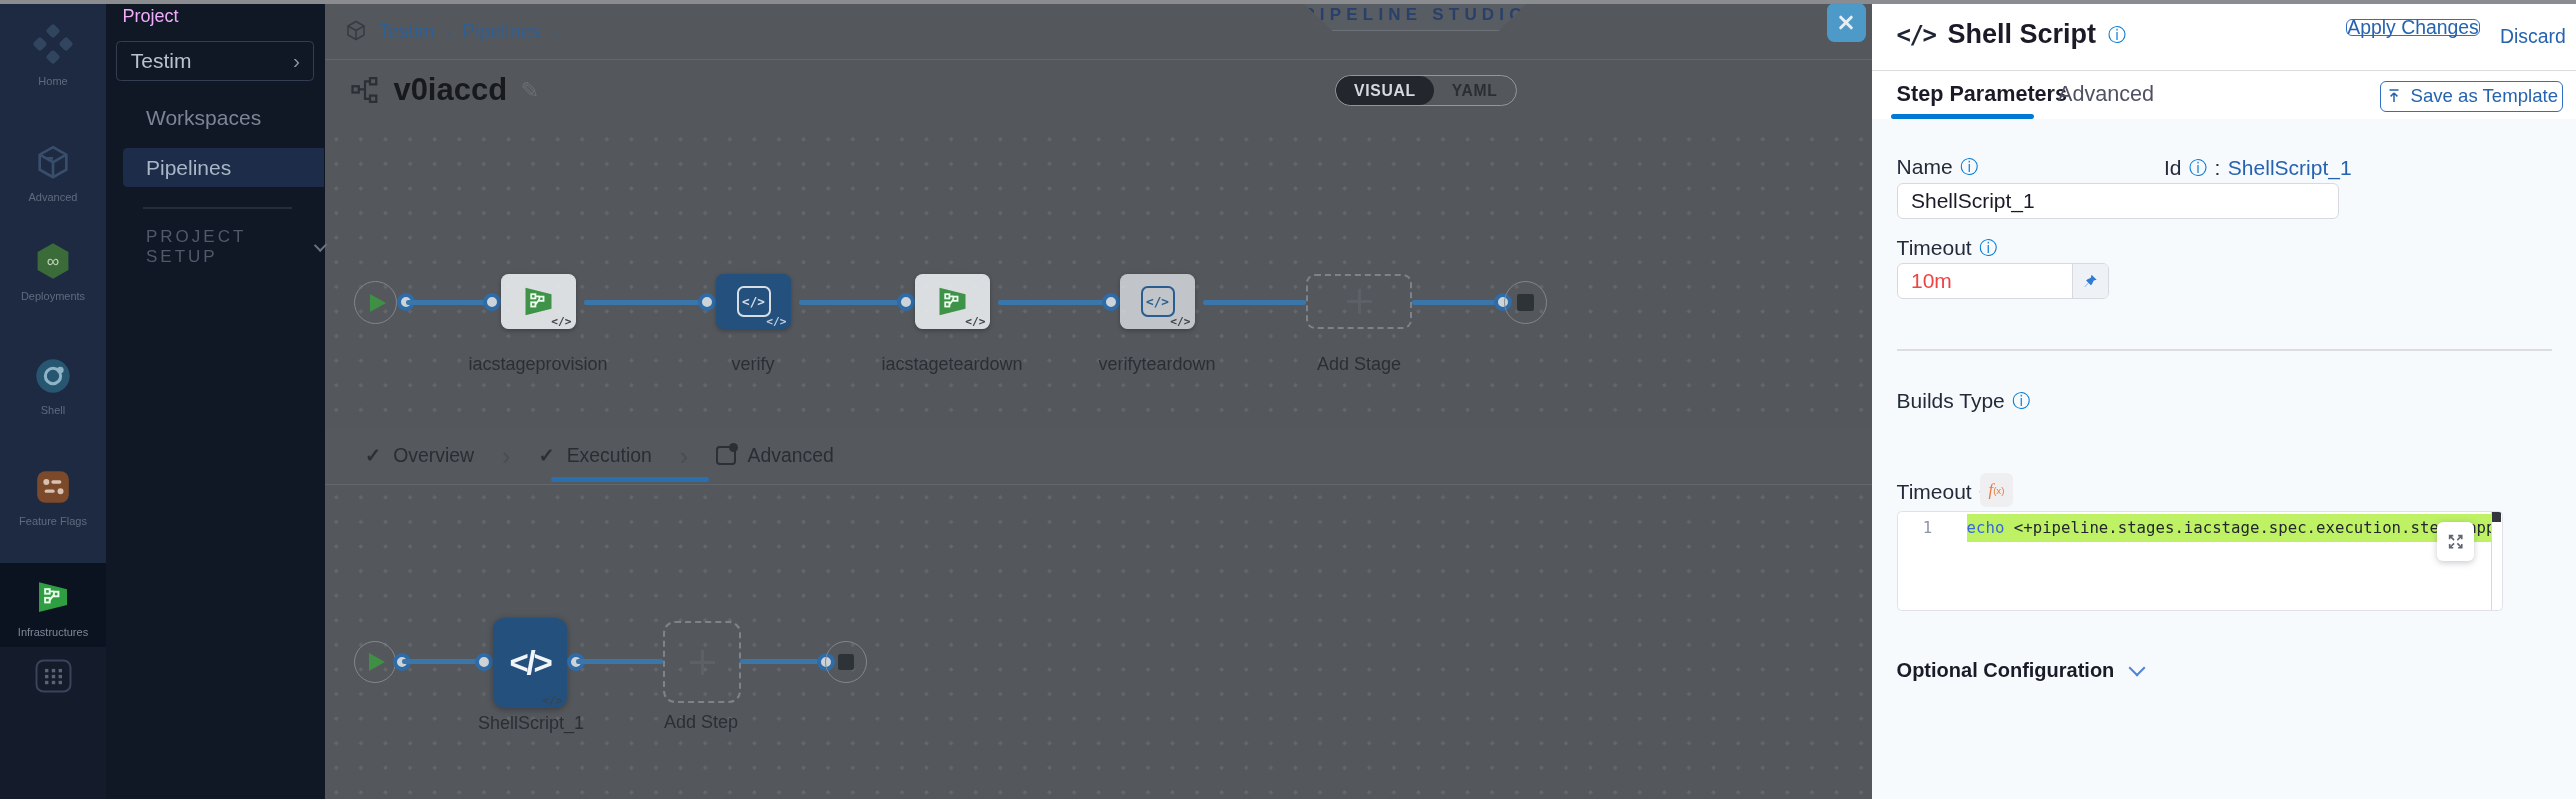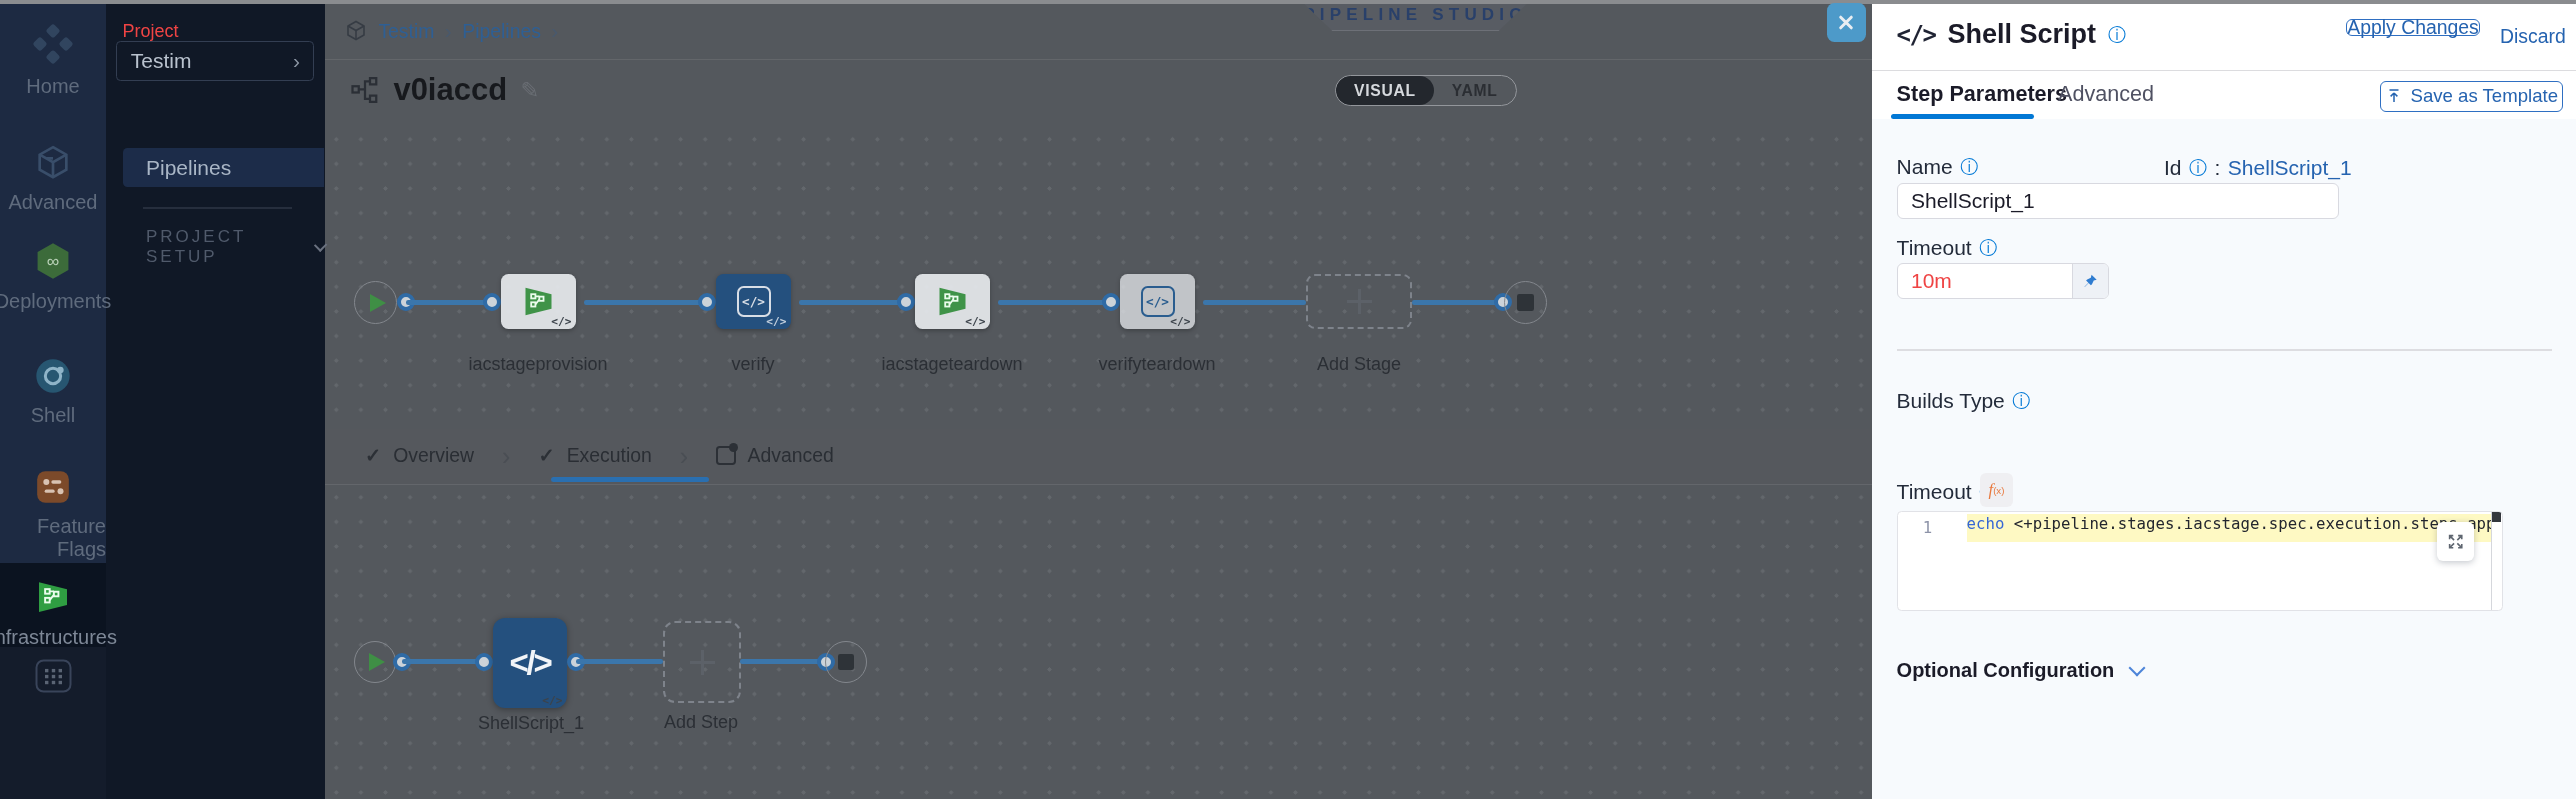--- a/index.html
+++ b/index.html
@@ -8,26 +8,26 @@
   .abs { position:absolute; }
 
   
   #top-strip { left:0; top:0; width:2576px; height:3.7px; background:#8a8c8f; z-index:40; }
 
   
   #nav { left:0; top:0; width:106px; height:799px; background:#1d2a42; z-index:5; }
   #nav .sec-infra { position:absolute; left:0; top:563px; width:106px; height:84px; background:#0b1320; }
   #nav .sec-bottom { position:absolute; left:0; top:647px; width:106px; height:152px; background:#141c2b; }
   .nav-item { position:absolute; left:0; width:106px; display:flex; flex-direction:column; align-items:center; gap:7.5px; cursor:pointer; }
-  .nav-label { font-size:20px; color:#5f6b7d;text-align:right; }
+  .nav-label { font-size:11px; color:#5f6b7d; }
   .nav-label.bright { color:#7e8897; }
 
   
   #sidebar { left:106px; top:0; width:219px; height:799px; background:#101826; z-index:4; }
-  .proj-label { position:absolute; left:16.4px; top:21px; font-size:18px; color:#ef4444; }
+  .proj-label { position:absolute; left:16.4px; top:6px; font-size:18px; color:#f0abfc; }
   .proj-select { position:absolute; left:10.4px; top:41px; width:198px; height:40px; border:1.5px solid #333e52; border-radius:4.5px; display:flex; align-items:center; justify-content:space-between; padding:0 13.4px; cursor:pointer; }
   .proj-select .val { font-size:21px; color:#b9c2ce; }
   .side-item { position:absolute; left:0; width:219px; height:39px; display:flex; align-items:center; padding-left:40px; font-size:21px; color:#7b8595; cursor:pointer; }
   .side-item.active { left:17px; width:201px; background:#1c2c49; border-radius:4.5px 0 0 4.5px; color:#a9b6c6; }
   .side-divider { position:absolute; left:37px; top:207px; width:149px; height:1.5px; background:#262e3d; }
   .setup-row { position:absolute; left:40px; top:227px; display:flex; align-items:center; gap:30px; cursor:pointer; }
   .setup-label { font-size:17px; letter-spacing:3px; color:#505a6b; }
 
   
   #canvas { left:324px; top:0; width:1548px; height:799px; background:#54585d; overflow:hidden; }
@@ -108,21 +108,21 @@
   .timeout-val { flex:1; display:flex; align-items:center; padding-left:13.4px; font-size:21px; color:#ef4444; }
   .pin-seg { width:36px; background:#eef1f6; border-left:1.5px solid #d8d9e0; display:flex; align-items:center; justify-content:center; cursor:pointer; }
   .hr { position:absolute; left:24.6px; top:230px; width:655px; height:1.5px; background:#dddde1; }
   .select { position:absolute; left:24.6px; top:300px; width:243px; height:39px; background:#fff; border:1.5px solid #d8d9e0; border-radius:6px; display:flex; align-items:center; justify-content:space-between; padding:0 13.4px; font-size:21px; color:#1b1b28; cursor:pointer; }
   .chev-down { width:10.4px; height:10.4px; border-right:2.2px solid #8a8f99; border-bottom:2.2px solid #8a8f99; transform:rotate(45deg); margin-top:-4.5px; }
   .fx-chip { position:absolute; left:108px; top:354px; width:33px; height:34px; background:#efeff2; border-radius:6px; display:flex; align-items:center; justify-content:center; cursor:pointer; }
   .fx-chip span { color:#e8793e; font-size:16.4px; font-family:"Liberation Serif",serif; font-style:italic; }
   .fx-chip sub { color:#e8793e; font-size:9.7px; }
   .editor { position:absolute; left:24.6px; top:392px; width:606px; height:100px; background:#fff; border:0.7px solid #e1e2e7; border-radius:4.5px; overflow:hidden; }
   .gutter-num { position:absolute; left:0; top:6px; width:60px; text-align:center; font-family:"DejaVu Sans Mono",monospace; font-size:15.7px; color:#8d93a8; }
-  .code-line { position:absolute; left:69px; top:1.5px; right:10.4px; height:28px; background:#fef9c3; display:flex; white-space:pre; overflow:hidden; font-family:"DejaVu Sans Mono",monospace; font-size:15.7px; color:#23262e; }
+  .code-line { position:absolute; left:69px; top:1.5px; right:10.4px; height:28px; background:#bef264; display:flex; align-items:center; white-space:pre; overflow:hidden; font-family:"DejaVu Sans Mono",monospace; font-size:15.7px; color:#23262e; }
   .code-line .kw { color:#3567d6; }
   .ed-scroll { position:absolute; right:0; top:0; width:10.4px; height:100%; border-left:0.7px solid #d5d7dc; }
   .ed-thumb { position:absolute; right:0.7px; top:0; width:9px; height:10.4px; background:#33373d; cursor:pointer; }
   .expand-btn { position:absolute; left:565px; top:403px; width:37px; height:39px; background:#fff; border-radius:6px; box-shadow:0 1.5px 6px rgba(40,50,70,.25); display:flex; align-items:center; justify-content:center; cursor:pointer; }
   .optional-row { position:absolute; left:24.6px; top:540px; display:flex; align-items:center; gap:16.4px; cursor:pointer; }
   .optional-row .opt-label { font-size:20px; font-weight:bold; color:#1b1b28; }
   .chev-down-blue { width:12px; height:12px; border-right:2.2px solid #4d84d8; border-bottom:2.2px solid #4d84d8; transform:rotate(45deg); margin-top:-6px; }
 </style>
 </head>
 <body>
@@ -211,20 +211,23 @@
     </svg>
   </div>
 </div>
 
 <div id="sidebar" class="abs">
   <div class="proj-label">Project</div>
   <div class="proj-select">
     <span class="val">Testim</span>
     <span style="color:#8b95a3;font-size:21px">›</span>
   </div>
+  <div class="side-item" style="top:98px">
+    <span>Workspaces</span>
+  </div>
   <div class="side-item active" style="top:148px;padding-left:23px">
     <span>Pipelines</span>
   </div>
   <div class="side-divider"></div>
   <div class="setup-row">
     <span class="setup-label">PROJECT SETUP</span>
     <span class="chev-down" style="border-color:#6b7280"></span>
   </div>
 </div>
 

